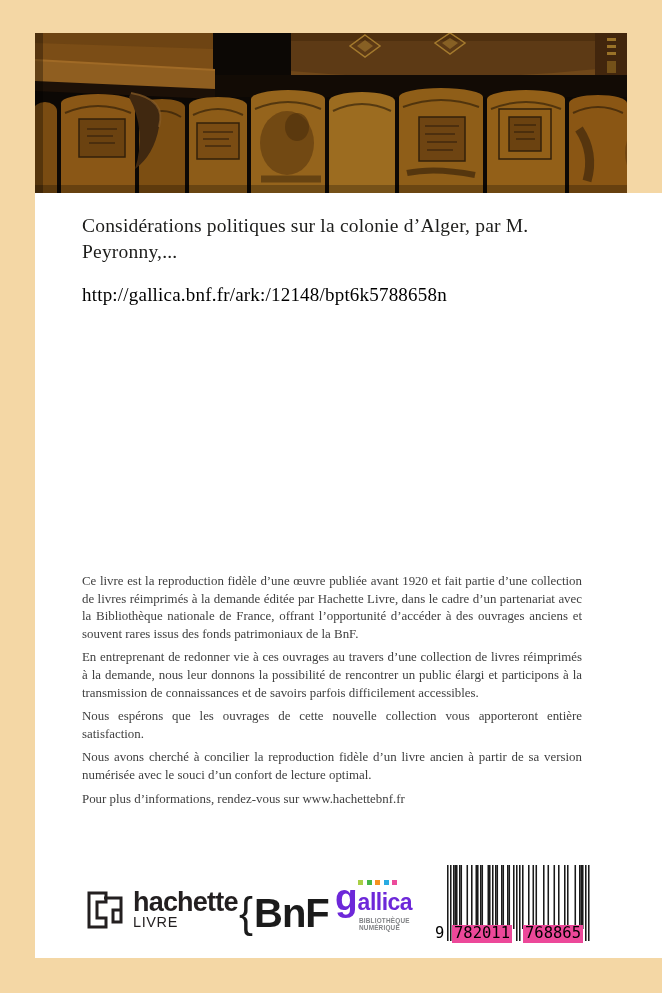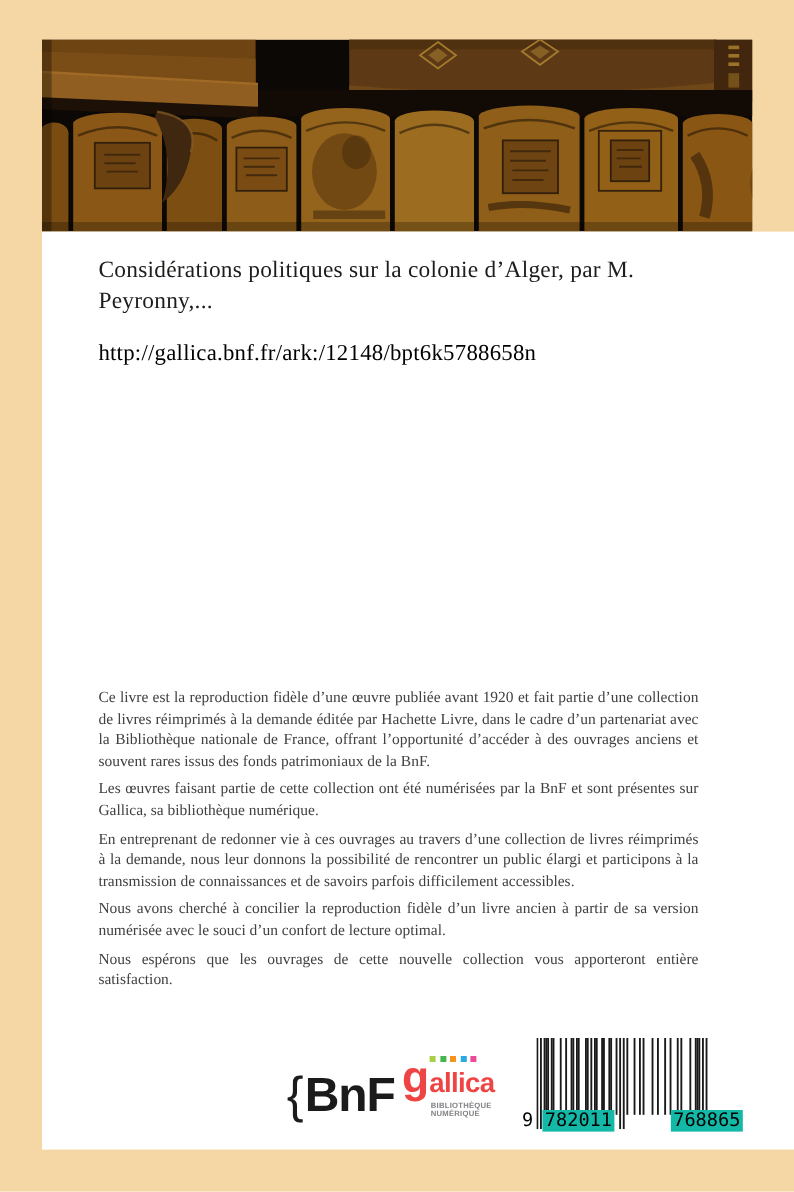--- a/index.html
+++ b/index.html
@@ -53,25 +53,25 @@
   .g-g    { font-size:37px; }
   .g-rest { font-size:23px; letter-spacing:-0.5px; }
   .g-cap  { font-size:6.4px; line-height:7px; letter-spacing:0.2px;
             font-weight:700; margin-left:24px; }
 
   .barcode { position:absolute; left:400px; top:672px; width:162px; height:84px; }
   .bc-bars { position:absolute; left:12px; top:0; }
   .bc-digit {
     position:absolute; top:60px; height:18px;
     font-family:"DejaVu Sans Mono", monospace; font-size:15.5px; line-height:17px;
-    color:#000; background:#14b8a6; padding:0 2px;
+    color:#000; background:#ec4899; padding:0 2px;
   }
   .bc-lead   { left:-2px; background:transparent; }
   .bc-group1 { left:17px; }
-  .bc-group2 { left:88px;margin-left:36px; }
+  .bc-group2 { left:88px; }
 </style>
 </head>
 <body>
 
 <div class="page">
 
   <div class="photo">
     <svg viewBox="0 0 592 160" preserveAspectRatio="none">
       <rect width="592" height="160" fill="#0c0805"></rect>
 
@@ -180,41 +180,53 @@
   </div>
 
   <div class="panel">
 
     <div class="book-title">Considérations politiques sur la colonie d’Alger, par M. Peyronny,...</div>
 
     <div class="permalink">http://gallica.bnf.fr/ark:/12148/bpt6k5788658n</div>
 
     <div class="body-text">
       <p>Ce livre est la reproduction fidèle d’une œuvre publiée avant 1920 et fait partie d’une collection de livres réimprimés à la demande éditée par Hachette Livre, dans le cadre d’un partenariat avec la Bibliothèque nationale de France, offrant l’opportunité d’accéder à des ouvrages anciens et souvent rares issus des fonds patrimoniaux de la BnF.</p>
-      <p>Les œuvres faisant partie de cette collection ont été numérisées par la BnF et sont présentes sur Gallica, sa bibliothèque numérique.</p>
       <p>En entreprenant de redonner vie à ces ouvrages au travers d’une collection de livres réimprimés à la demande, nous leur donnons la possibilité de rencontrer un public élargi et participons à la transmission de connaissances et de savoirs parfois difficilement accessibles.</p>
+      <p>Nous espérons que les ouvrages de cette nouvelle collection vous apporteront entière satisfaction.</p>
       <p>Nous avons cherché à concilier la reproduction fidèle d’un livre ancien à partir de sa version numérisée avec le souci d’un confort de lecture optimal.</p>
-      <p>Nous espérons que les ouvrages de cette nouvelle collection vous apporteront entière satisfaction.</p>
-    </div>
-
+      <p>Pour plus d’informations, rendez-vous sur www.hachettebnf.fr</p>
+    </div>
+
+    <div class="hachette sans">
+      <svg class="h-icon" viewBox="0 0 40 42">
+        <g fill="none" stroke="#231f20" stroke-width="3">
+          <path d="M21 4 H4 V38 H21 V29 H12 V13 H21 Z"></path>
+          <path d="M19 9 H36 V33 H28 V21 H36"></path>
+        </g>
+      </svg>
+      <div>
+        <div class="h-name">hachette</div>
+        <div class="h-sub">LIVRE</div>
+      </div>
+    </div>
 
     <div class="bnf sans">
       <span class="bnf-brace">{</span>
       <span class="bnf-name">BnF</span>
     </div>
 
     <div class="gallica sans">
       <div class="g-dots">
         <span class="g-dot" style="background-color: rgb(168, 207, 69);"></span>
         <span class="g-dot" style="background-color: rgb(69, 182, 73);"></span>
         <span class="g-dot" style="background-color: rgb(246, 146, 30);"></span>
         <span class="g-dot" style="background-color: rgb(41, 171, 226);"></span>
         <span class="g-dot" style="background-color: rgb(236, 75, 155);"></span>
       </div>
-      <div class="g-word" style="color: #ef4444;">
+      <div class="g-word" style="color: #6d28d9;">
         <span class="g-g">g</span><span class="g-rest">allica</span>
       </div>
       <div class="g-cap" style="color: rgb(128, 130, 133);">
         <div>BIBLIOTHÈQUE</div>
         <div>NUMÉRIQUE</div>
       </div>
     </div>
 
     <div class="barcode">
       <svg class="bc-bars" width="156" height="76" viewBox="0 0 156 76">

